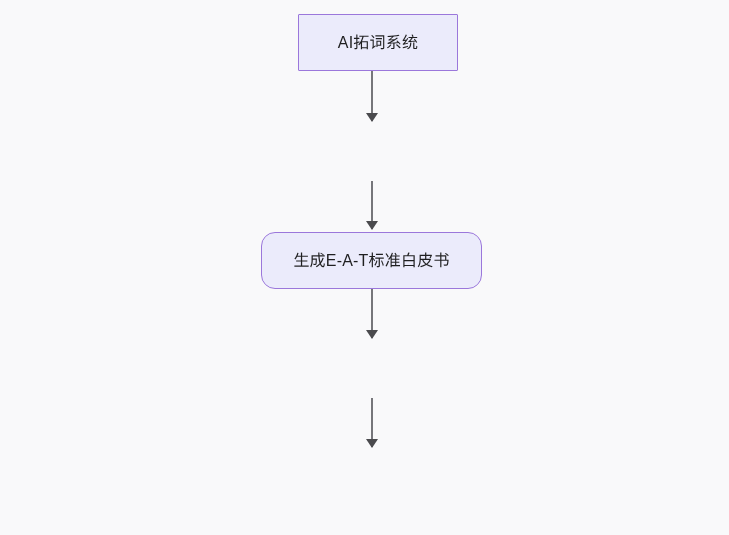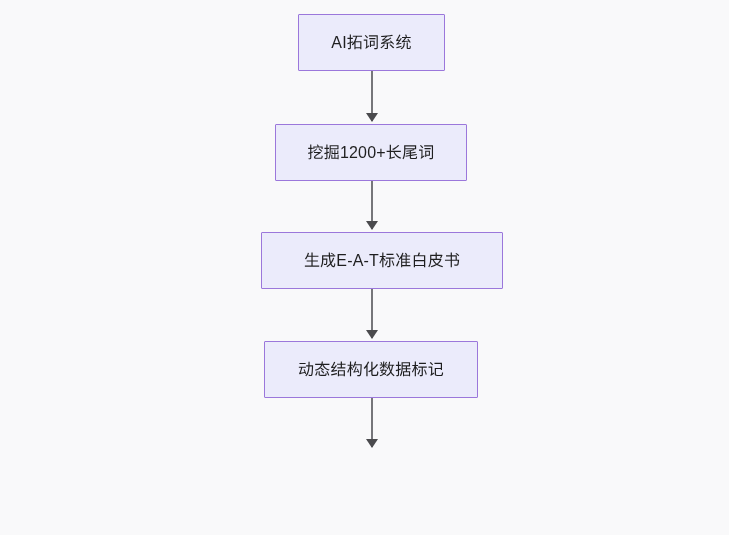--- a/index.html
+++ b/index.html
@@ -38,23 +38,23 @@
     white-space: nowrap;
     user-select: none;
   }
 
   .node-label {
     display: block;
     text-align: center;
   }
 
   
-  #node-1 { left: 298px; top: 14px;  width: 147px; height: 57px; }
+  #node-1 { left: 298px; top: 14px;  width: 160px; height: 57px; }
   #node-2 { left: 275px; top: 124px; width: 192px; height: 57px; }
-  #node-3 { left: 261px; top: 232px; width: 242px; height: 57px; }
+  #node-3 { left: 261px; top: 232px; width: 221px; height: 57px; border-radius: 14px; }
   #node-4 { left: 264px; top: 341px; width: 214px; height: 57px; }
   #node-5 { left: 253px; top: 450px; width: 235px; height: 56px; }
 
   
   .edge {
     position: absolute;
     left: 363px;
     width: 18px;
     pointer-events: none;
   }
@@ -89,41 +89,35 @@
 
   <div class="node" id="node-1">
     <span class="node-label">AI拓词系统</span>
   </div>
 
   <div class="edge" id="edge-1">
     <span class="edge-line"></span>
     <span class="edge-head"></span>
   </div>
 
-  <div class="node" id="node-2">
-    <span class="node-label">挖掘1200+长尾词</span>
-  </div>
 
   <div class="edge" id="edge-2">
     <span class="edge-line"></span>
     <span class="edge-head"></span>
   </div>
 
   <div class="node" id="node-3">
     <span class="node-label">生成E-A-T标准白皮书</span>
   </div>
 
   <div class="edge" id="edge-3">
     <span class="edge-line"></span>
     <span class="edge-head"></span>
   </div>
 
-  <div class="node" id="node-4">
-    <span class="node-label">动态结构化数据标记</span>
-  </div>
 
   <div class="edge" id="edge-4">
     <span class="edge-line"></span>
     <span class="edge-head"></span>
   </div>
 
 
 </div>
 
 </body></html>

